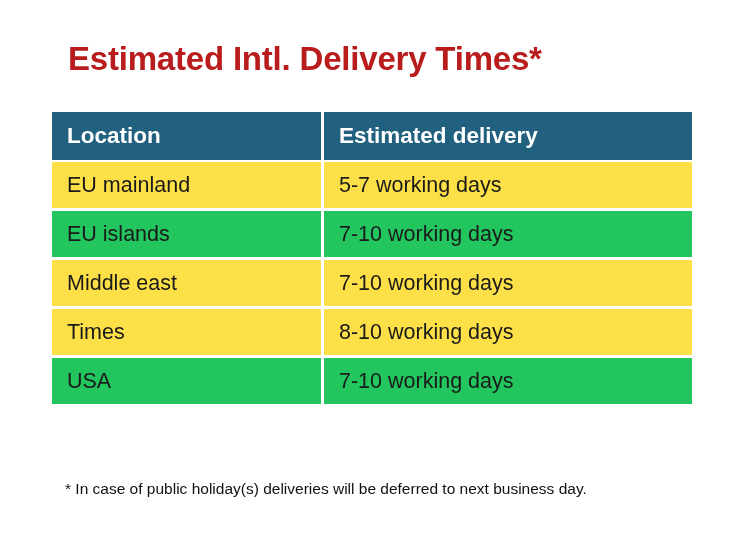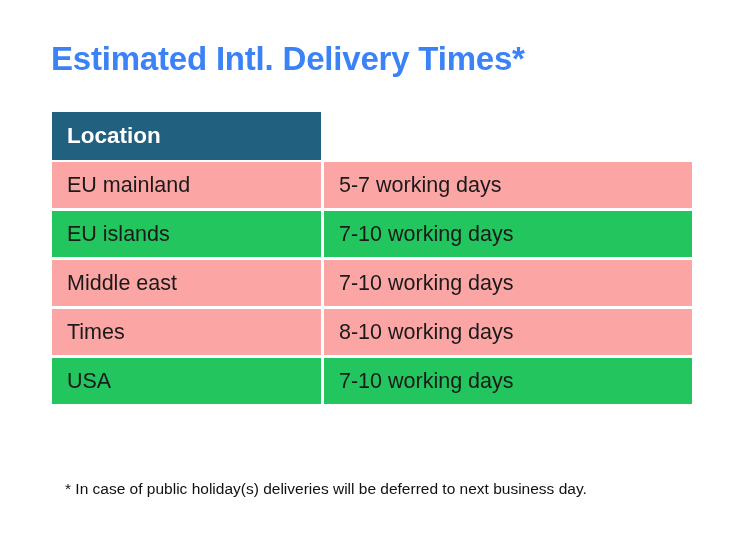--- a/index.html
+++ b/index.html
@@ -19,27 +19,27 @@
     position: relative;
     width: 745px;
     height: 536px;
     background: #ffffff;
     box-sizing: border-box;
   }
 
   
   .title {
     position: absolute;
-    left: 51px;
+    left: 68px;
     top: 39px;
     font-size: 33px;
     line-height: 40px;
     font-weight: 700;
     letter-spacing: -0.2px;
-    color: #3b82f6;
+    color: #b91c1c;
     white-space: nowrap;
   }
 
   
   .table {
     position: absolute;
     left: 52px;
     top: 112px;
     width: 640px;
   }
@@ -77,21 +77,21 @@
     color: #ffffff;
     font-weight: 700;
     height: 48px;
     font-size: 22.5px;
   }
   .row.header {
     margin-bottom: 2px;
   }
 
   
-  .row.band-dark .cell  { background: #fca5a5; }
+  .row.band-dark .cell  { background: #fde047; }
   .row.band-light .cell { background: #22c55e; }
 
   
   .footnote {
     position: absolute;
     left: 65px;
     top: 479px;
     font-size: 15.5px;
     line-height: 20px;
     color: #111111;
@@ -102,20 +102,21 @@
 <body>
 
 <div class="page">
 
   <div class="title">Estimated Intl. Delivery Times*</div>
 
   <div class="table">
 
     <div class="row header">
       <div class="cell col-location">Location</div>
+      <div class="cell col-delivery">Estimated delivery</div>
     </div>
 
     <div class="row band-dark">
       <div class="cell col-location">EU mainland</div>
       <div class="cell col-delivery">5-7 working days</div>
     </div>
 
     <div class="row band-light">
       <div class="cell col-location">EU islands</div>
       <div class="cell col-delivery">7-10 working days</div>

